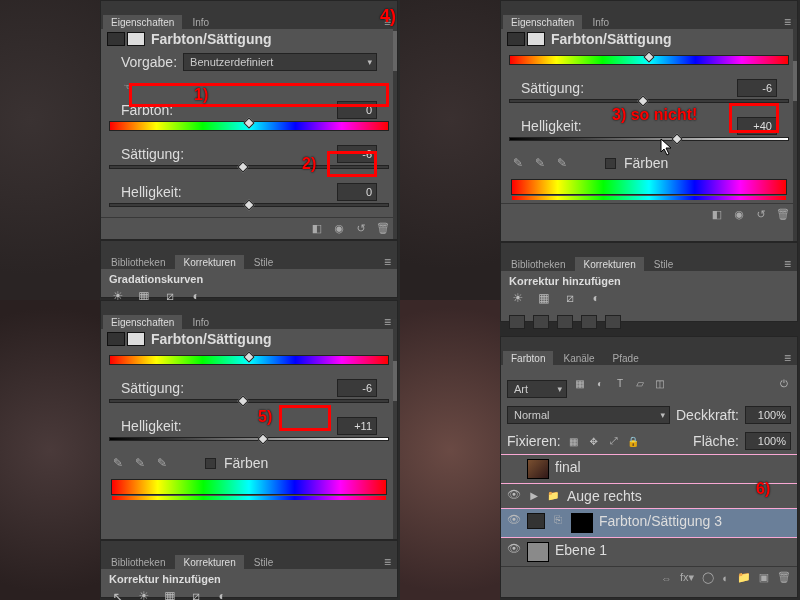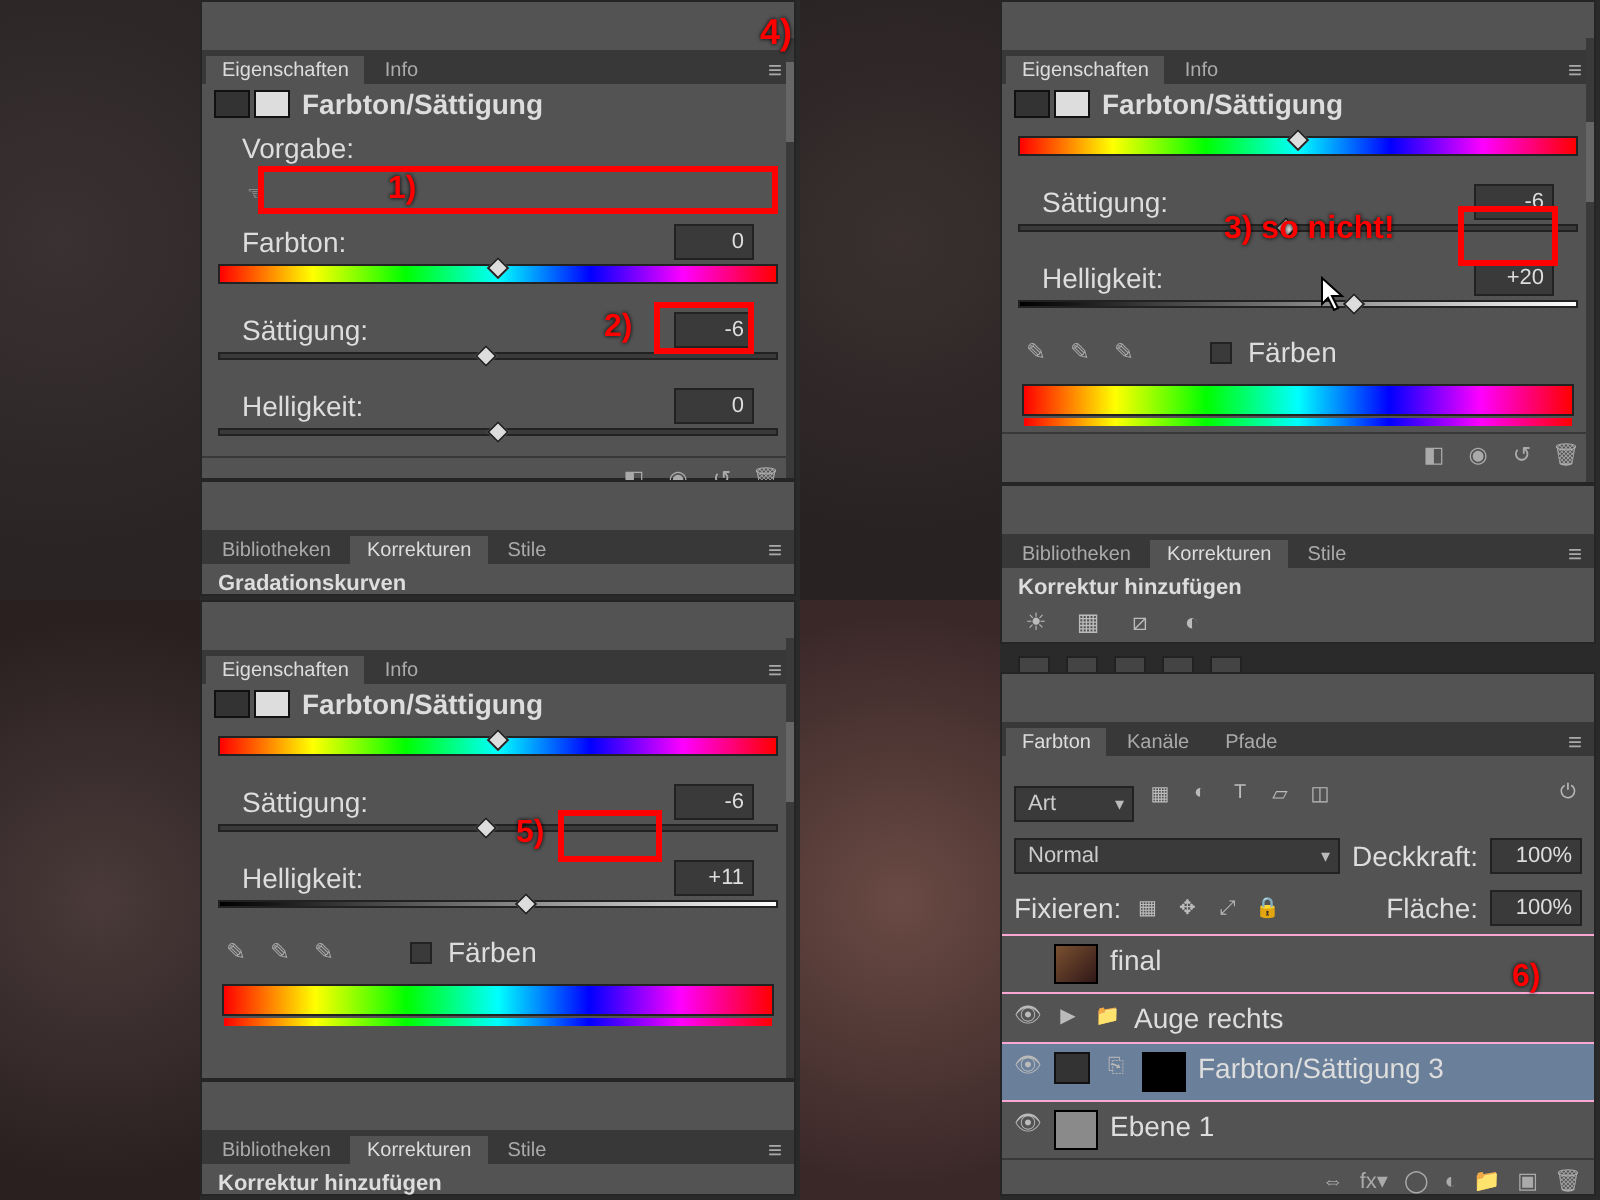--- a/index.html
+++ b/index.html
@@ -4,21 +4,21 @@
 <style>
   * { box-sizing: border-box; margin: 0; padding: 0; font-family: "Helvetica Neue", Arial, sans-serif; }
   body { background: #2a2a2a; width: 800px; height: 600px; overflow: hidden; position: relative; font-size: 11px; color: #ccc; }
   .bg-tile { position: absolute; background: #3a3030; }
   .bg-tl { left:0; top:0; width:100px; height:300px; background: radial-gradient(circle at 30% 40%, #3a3232 0%, #2a2424 80%); }
   .bg-bl { left:0; top:300px; width:100px; height:300px; background: radial-gradient(circle at 50% 50%, #4a3a3a 0%, #2a2020 90%); }
   .bg-tr { left:400px; top:0; width:100px; height:300px; background: radial-gradient(circle at 50% 40%, #3a3030 0%, #282222 80%); }
   .bg-br { left:400px; top:300px; width:100px; height:300px; background: radial-gradient(circle at 50% 50%, #6a4a44 0%, #3a2828 90%); }
 
   .panel { position: absolute; background: #535353; border: 1px solid #252525; }
-  .tabbar { display:flex; background: #383838; height:17px; align-items:flex-end; padding-left:2px; gap:2px;margin-top:24px;}
+  .tabbar { display:flex; background: #383838; height:28px; align-items:flex-end; padding-left:2px; gap:2px;}
   .tab { padding: 2px 8px 1px; font-size:10px; color:#aaa; cursor:pointer; }
   .tab.active { background:#535353; color:#ddd; }
   .tabbar .menuicon { margin-left:auto; color:#aaa; padding:0 6px; font-size:12px; }
 
   .row { display:flex; align-items:center; padding: 4px 20px; gap:6px; }
   .label { font-size:14px; color:#ddd; }
   .dropdown { flex:1; background:#3a3a3a; border:1px solid #222; height:18px; display:flex; align-items:center; padding:0 6px; font-size:11px; position:relative; }
   .dropdown::after { content:"▾"; position:absolute; right:4px; font-size:9px; color:#bbb; }
   .valbox { width:40px; height:18px; background:#3a3a3a; border:1px solid #222; color:#ddd; text-align:right; padding:0 4px; font-size:11px; line-height:16px; }
   .slider-row { padding: 2px 8px 10px; position:relative; }
@@ -77,20 +77,21 @@
     <div class="tab">Info</div>
     <div class="menuicon">≡</div>
   </div>
   <div class="iconrow">
     <span class="hs-icon"></span>
     <span class="hs-icon m"></span>
     <span class="label" style="font-weight:bold; margin-left:4px;">Farbton/Sättigung</span>
   </div>
   <div class="row">
     <span class="label">Vorgabe:</span>
+    <div class="dropdown">Benutzerdefiniert</div>
   </div>
   <div class="row">
     <span class="smallicon">☜</span>
   </div>
   <div class="row" style="justify-content:space-between; padding-bottom:0;">
     <span class="label">Farbton:</span>
     <span class="valbox">0</span>
   </div>
   <div class="slider-row">
       <div class="hue-track small">
@@ -161,21 +162,21 @@
     <span class="label">Sättigung:</span>
     <span class="valbox">-6</span>
   </div>
   <div class="slider-row">
       <div class="slider-track">
         <div class="slider-thumb" style="left:48%;"></div>
       </div>
     </div>
   <div class="row" style="justify-content:space-between; padding-bottom:0;">
     <span class="label">Helligkeit:</span>
-    <span class="valbox">+20</span>
+    <span class="valbox">+40</span>
   </div>
   <div class="slider-row">
       <div class="bw-track">
         <div class="slider-thumb" style="left:60%;"></div>
       </div>
     </div>
   <div class="slab-row">
     <span class="eyedrop">✎</span>
     <span class="eyedrop">✎</span>
     <span class="eyedrop">✎</span>

